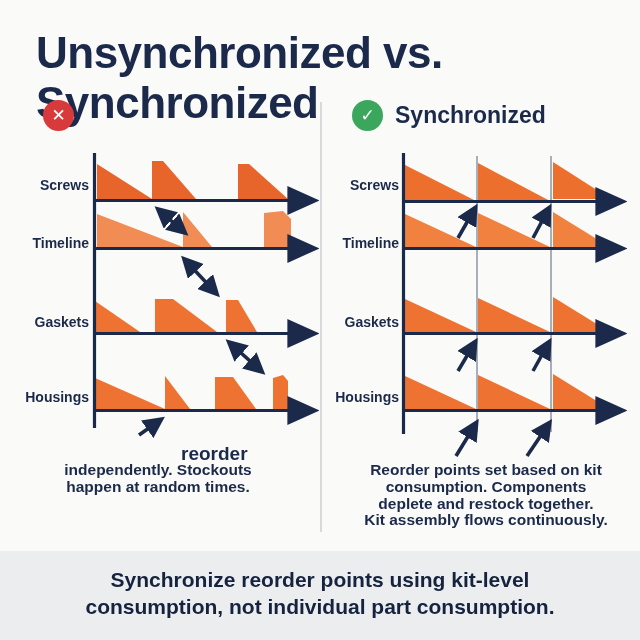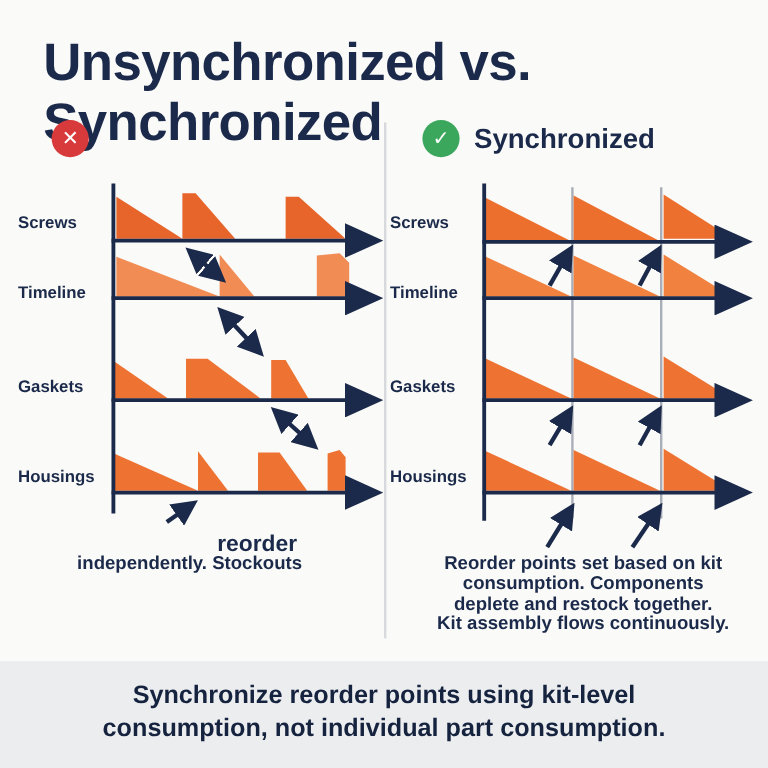--- a/index.html
+++ b/index.html
@@ -22,21 +22,21 @@
     color:#fff;font-size:17px;font-weight:bold;line-height:1;
   }
   .circle-red{background:var(--red,#d83a3c);}
   .circle-green{background:var(--green,#3aa75c);}
   .panel-heading{font-size:23px;font-weight:bold;color:var(--navy);}
   #divider{
     left:320px;top:102px;width:2px;height:430px;
     background:var(--divider,#d7d9dc);
   }
   .row-label{
-    width:74px;font-size:14px;font-weight:bold;
+    width:74px;font-size:14px;font-weight:bold;text-align:right;
     color:var(--navy);
   }
   #svg-canvas{left:0;top:0;}
   .annot{
     font-size:19px;font-weight:600;color:var(--navy);
   }
   .caption{
     font-size:15.5px;font-weight:bold;line-height:16.8px;text-align:center;
     color:var(--navy);
   }
@@ -174,20 +174,21 @@
 
 <div class="abs row-label" style="left:325px;top:177px;">Screws</div>
 <div class="abs row-label" style="left:325px;top:235px;">Timeline</div>
 <div class="abs row-label" style="left:325px;top:314px;">Gaskets</div>
 <div class="abs row-label" style="left:325px;top:389px;">Housings</div>
 
 <div class="abs annot" style="left:181px;top:443px;">reorder</div>
 
 <div class="abs caption" style="left:48px;top:462px;width:220px;">
   <div>independently. Stockouts</div>
+  <div>happen at random times.</div>
 </div>
 
 <div class="abs caption" style="left:352px;top:462px;width:268px;">
   <div>Reorder points set based on kit</div>
   <div>consumption. Components</div>
   <div>deplete and restock together.</div>
   <div>Kit assembly flows continuously.</div>
 </div>
 
 <div id="footer-band" class="abs">

